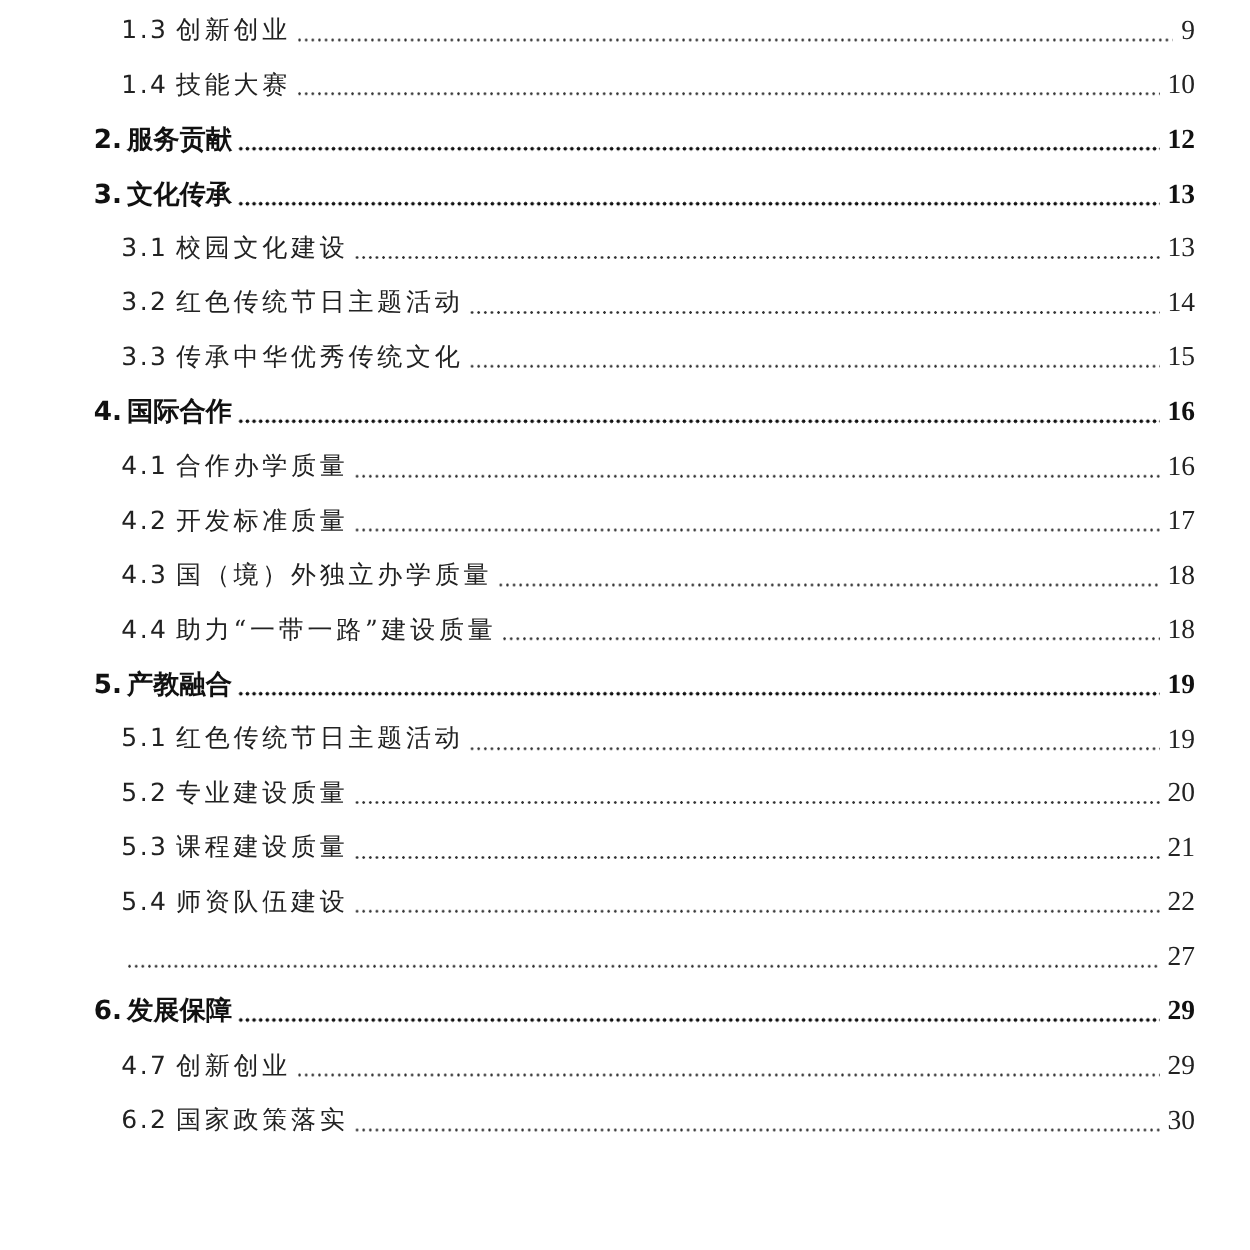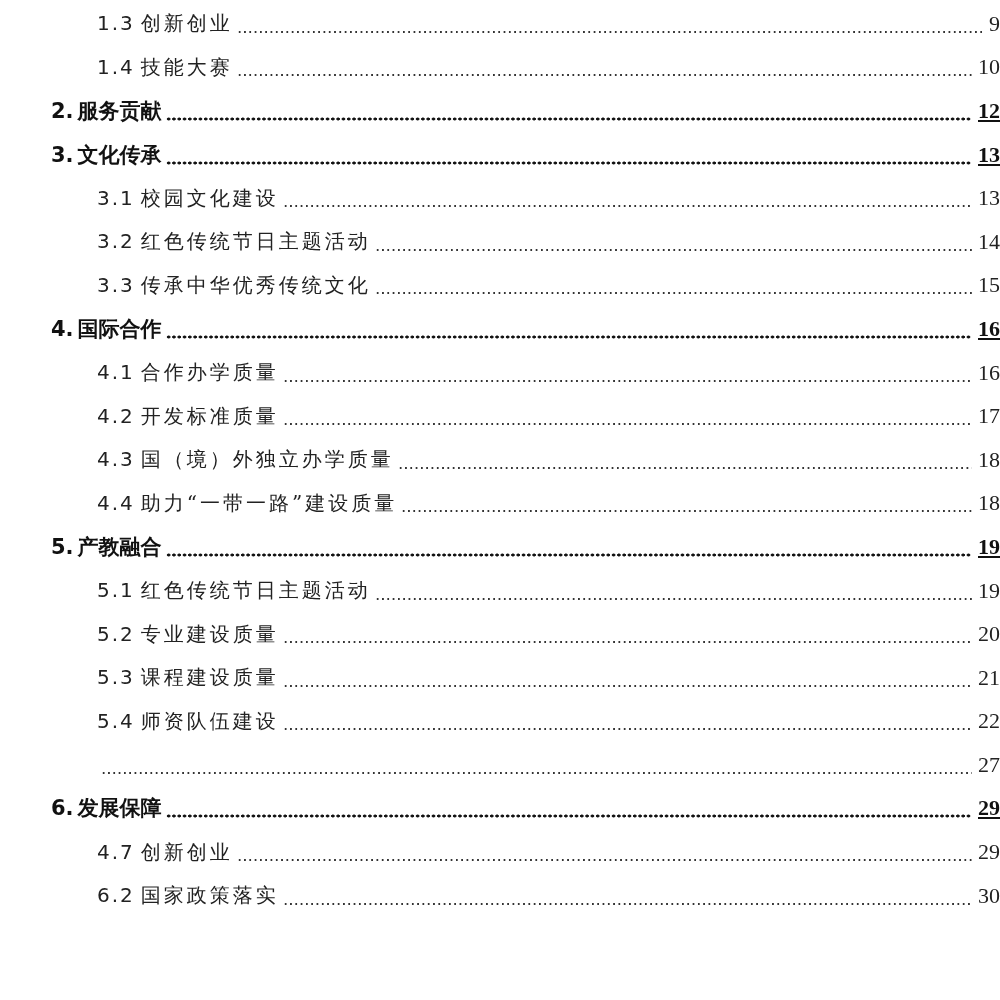--- a/index.html
+++ b/index.html
@@ -19,23 +19,25 @@
       left: 0;
       top: 2px;
       width: 1000px;
     }
     .toc-row {
       position: relative;
       height: 43.6px;
       display: flex;
       align-items: center;
       box-sizing: border-box;
+      padding-right: 44px;
     }
     .toc-row.level-1 {
       padding-left: 51px;
+      margin-left: 24px;
     }
     .toc-row.level-2 {
       padding-left: 97px;
     }
     .toc-label {
       white-space: nowrap;
       flex: 0 0 auto;
     }
     .level-1 .toc-label {
       font-family: "DejaVu Sans", "Liberation Sans", sans-serif;
@@ -80,21 +82,20 @@
       font-family: "Liberation Serif", "DejaVu Serif", serif;
       font-size: 22px;
       flex: 0 0 auto;
       text-align: right;
       min-width: 12px;
       color: #222;
     }
     .level-1 .toc-page {
       font-weight: bold;
       color: #111;
-      text-decoration: underline;
     }
   </style>
 </head>
 <body>
 
 <div class="toc">
   <div class="toc-row level-2">
     <span class="toc-label"><span class="toc-num">1.3</span><span>创新创业</span></span>
     <span class="toc-leader"></span>
     <span class="toc-page">9</span>

